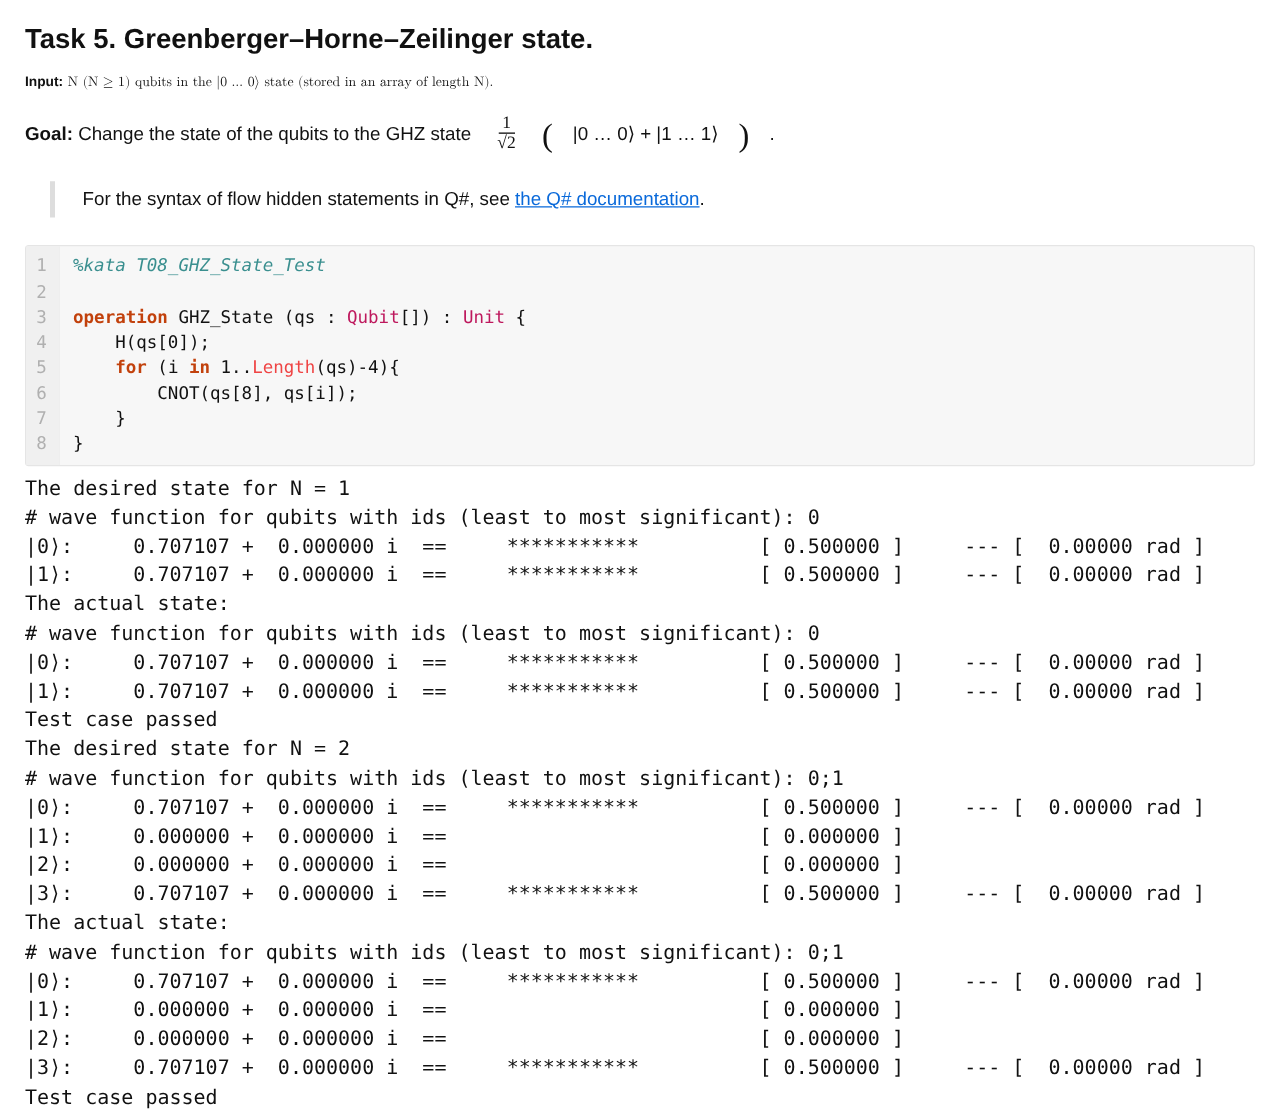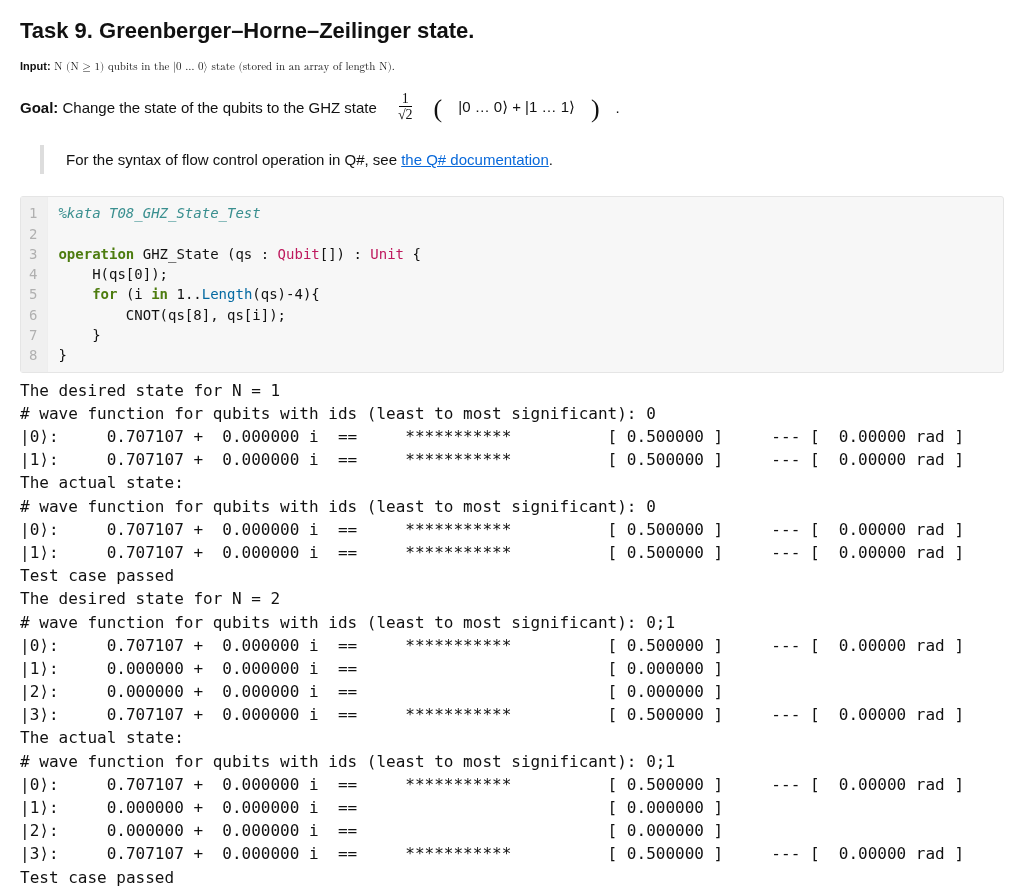--- a/index.html
+++ b/index.html
@@ -68,54 +68,54 @@
     padding: 6px 8px 6px 6px;
     border-right: 1px solid #eee;
     background: #f0f0f0;
   }
   .gutter div { padding: 0 2px; }
   .codebody {
     padding: 6px 10px;
     white-space: pre;
   }
   .tok-comment { color: #3a8f8f; font-style: italic; margin-top: 44px; }
-  .tok-kw { color: #4d7c0f; font-weight: bold; }
+  .tok-kw { color: #c2410c; font-weight: bold; }
   .tok-type { color: #be185d; }
-  .tok-fn { color: #0369a1; }
+  .tok-fn { color: #ef4444; }
   pre.output {
     font-family: ui-monospace, "SF Mono", Menlo, Consolas, monospace;
     font-size: 16px;
     line-height: 1.45;
     white-space: pre;
     margin: 6px 0 0 0;
   }
 </style>
 </head>
 <body>
 
-<h2 class="task-title">Task 9. Greenberger–Horne–Zeilinger state.</h2>
+<h2 class="task-title">Task 5. Greenberger–Horne–Zeilinger state.</h2>
 
 <p class="desc-line">
   <b>Input:</b><span class="math"> N (N ≥ 1) qubits in the </span><span class="math">|0 … 0⟩</span><span class="math"> state (stored in an array of length N).</span>
 </p>
 
 <div class="goal-line">
   <span><b>Goal:</b><span> Change the state of the qubits to the GHZ state </span></span>
   <span class="frac">
     <span class="num">1</span>
     <span class="den">√2</span>
   </span>
   <span class="bigparen">(</span>
   <span class="math">|0 … 0⟩ + |1 … 1⟩</span>
   <span class="bigparen">)</span>
   <span>.</span>
 </div>
 
 <blockquote class="note">
-  <span>For the syntax of flow control operation in Q#, see </span><a href="#">the Q# documentation</a><span>.</span>
+  <span>For the syntax of flow hidden statements in Q#, see </span><a href="#">the Q# documentation</a><span>.</span>
 </blockquote>
 
 <div class="codecell">
   <div class="gutter">
     <div>1</div>
     <div>2</div>
     <div>3</div>
     <div>4</div>
     <div>5</div>
     <div>6</div>

